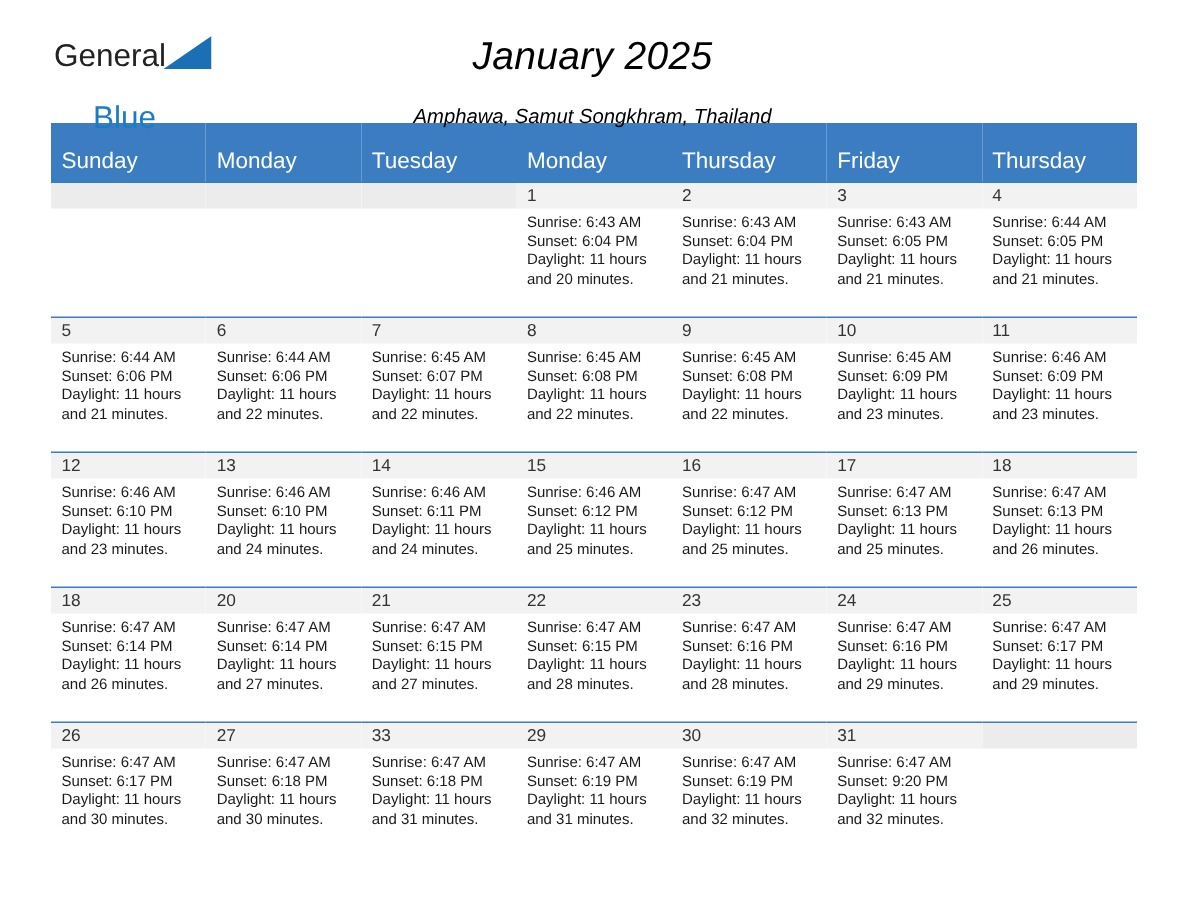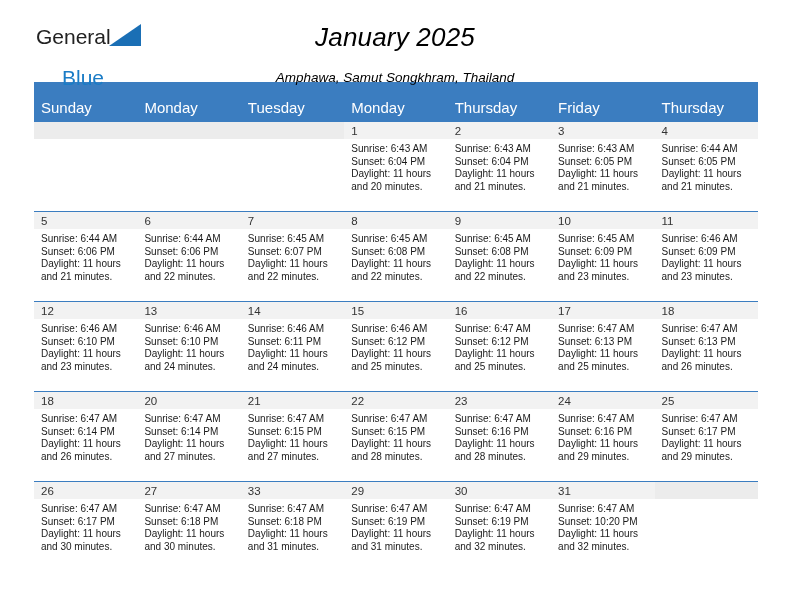--- a/index.html
+++ b/index.html
@@ -451,21 +451,21 @@
               <div>Sunrise: 6:47 AM</div>
               <div>Sunset: 6:19 PM</div>
               <div>Daylight: 11 hours</div>
               <div>and 32 minutes.</div>
             </div>
           </td>
           <td class="day-cell">
             <div class="daynum-band">31</div>
             <div class="cell-body">
               <div>Sunrise: 6:47 AM</div>
-              <div>Sunset: 10:20 PM</div>
+              <div>Sunset: 9:20 PM</div>
               <div>Daylight: 11 hours</div>
               <div>and 32 minutes.</div>
             </div>
           </td>
           <td class="day-cell empty-cell">
             <div class="daynum-band"></div>
             <div class="cell-body">
               <div></div>
               <div></div>
               <div></div>

